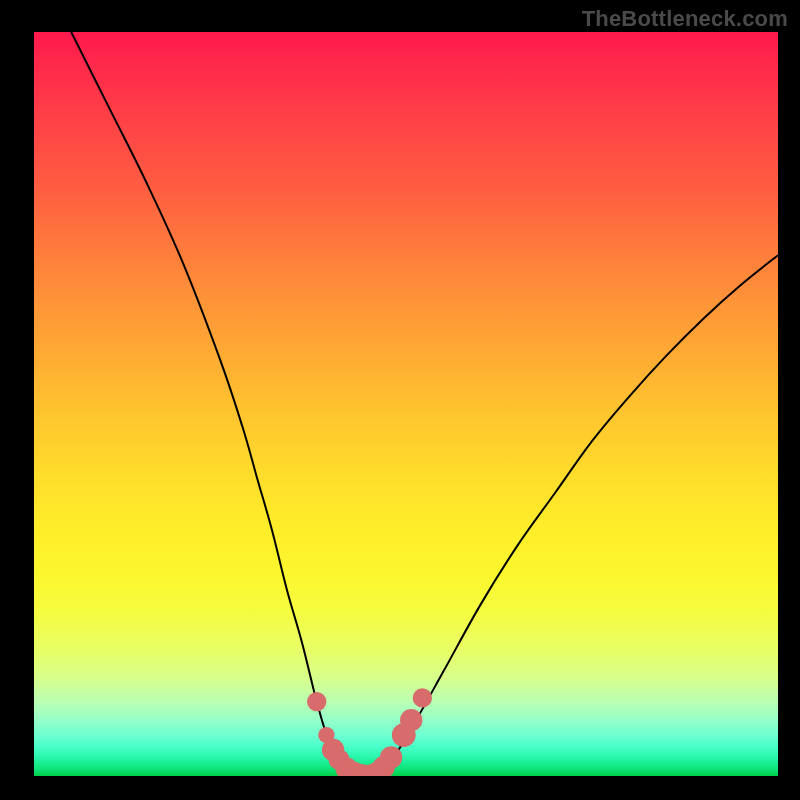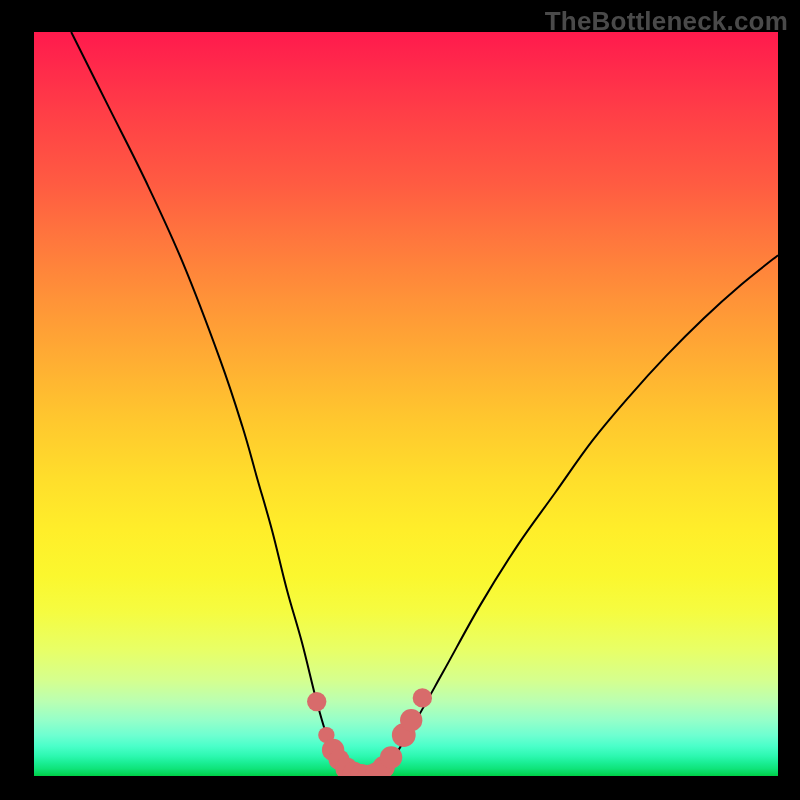--- a/index.html
+++ b/index.html
@@ -54,21 +54,21 @@
       #0fe47a 99%,
       #06d85e 99.6%,
       #00ce46 100%
     );
   }
   .watermark {
     position: absolute;
     top: 6px;
     right: 12px;
     color: #4a4a4a;
-    font-size: 26px;
+    font-size: 22px;
     font-weight: 600;
     letter-spacing: 0.2px;
     user-select: none;
   }
   svg.overlay {
     position: absolute;
     inset: 0;
   }
 </style>
 </head>

